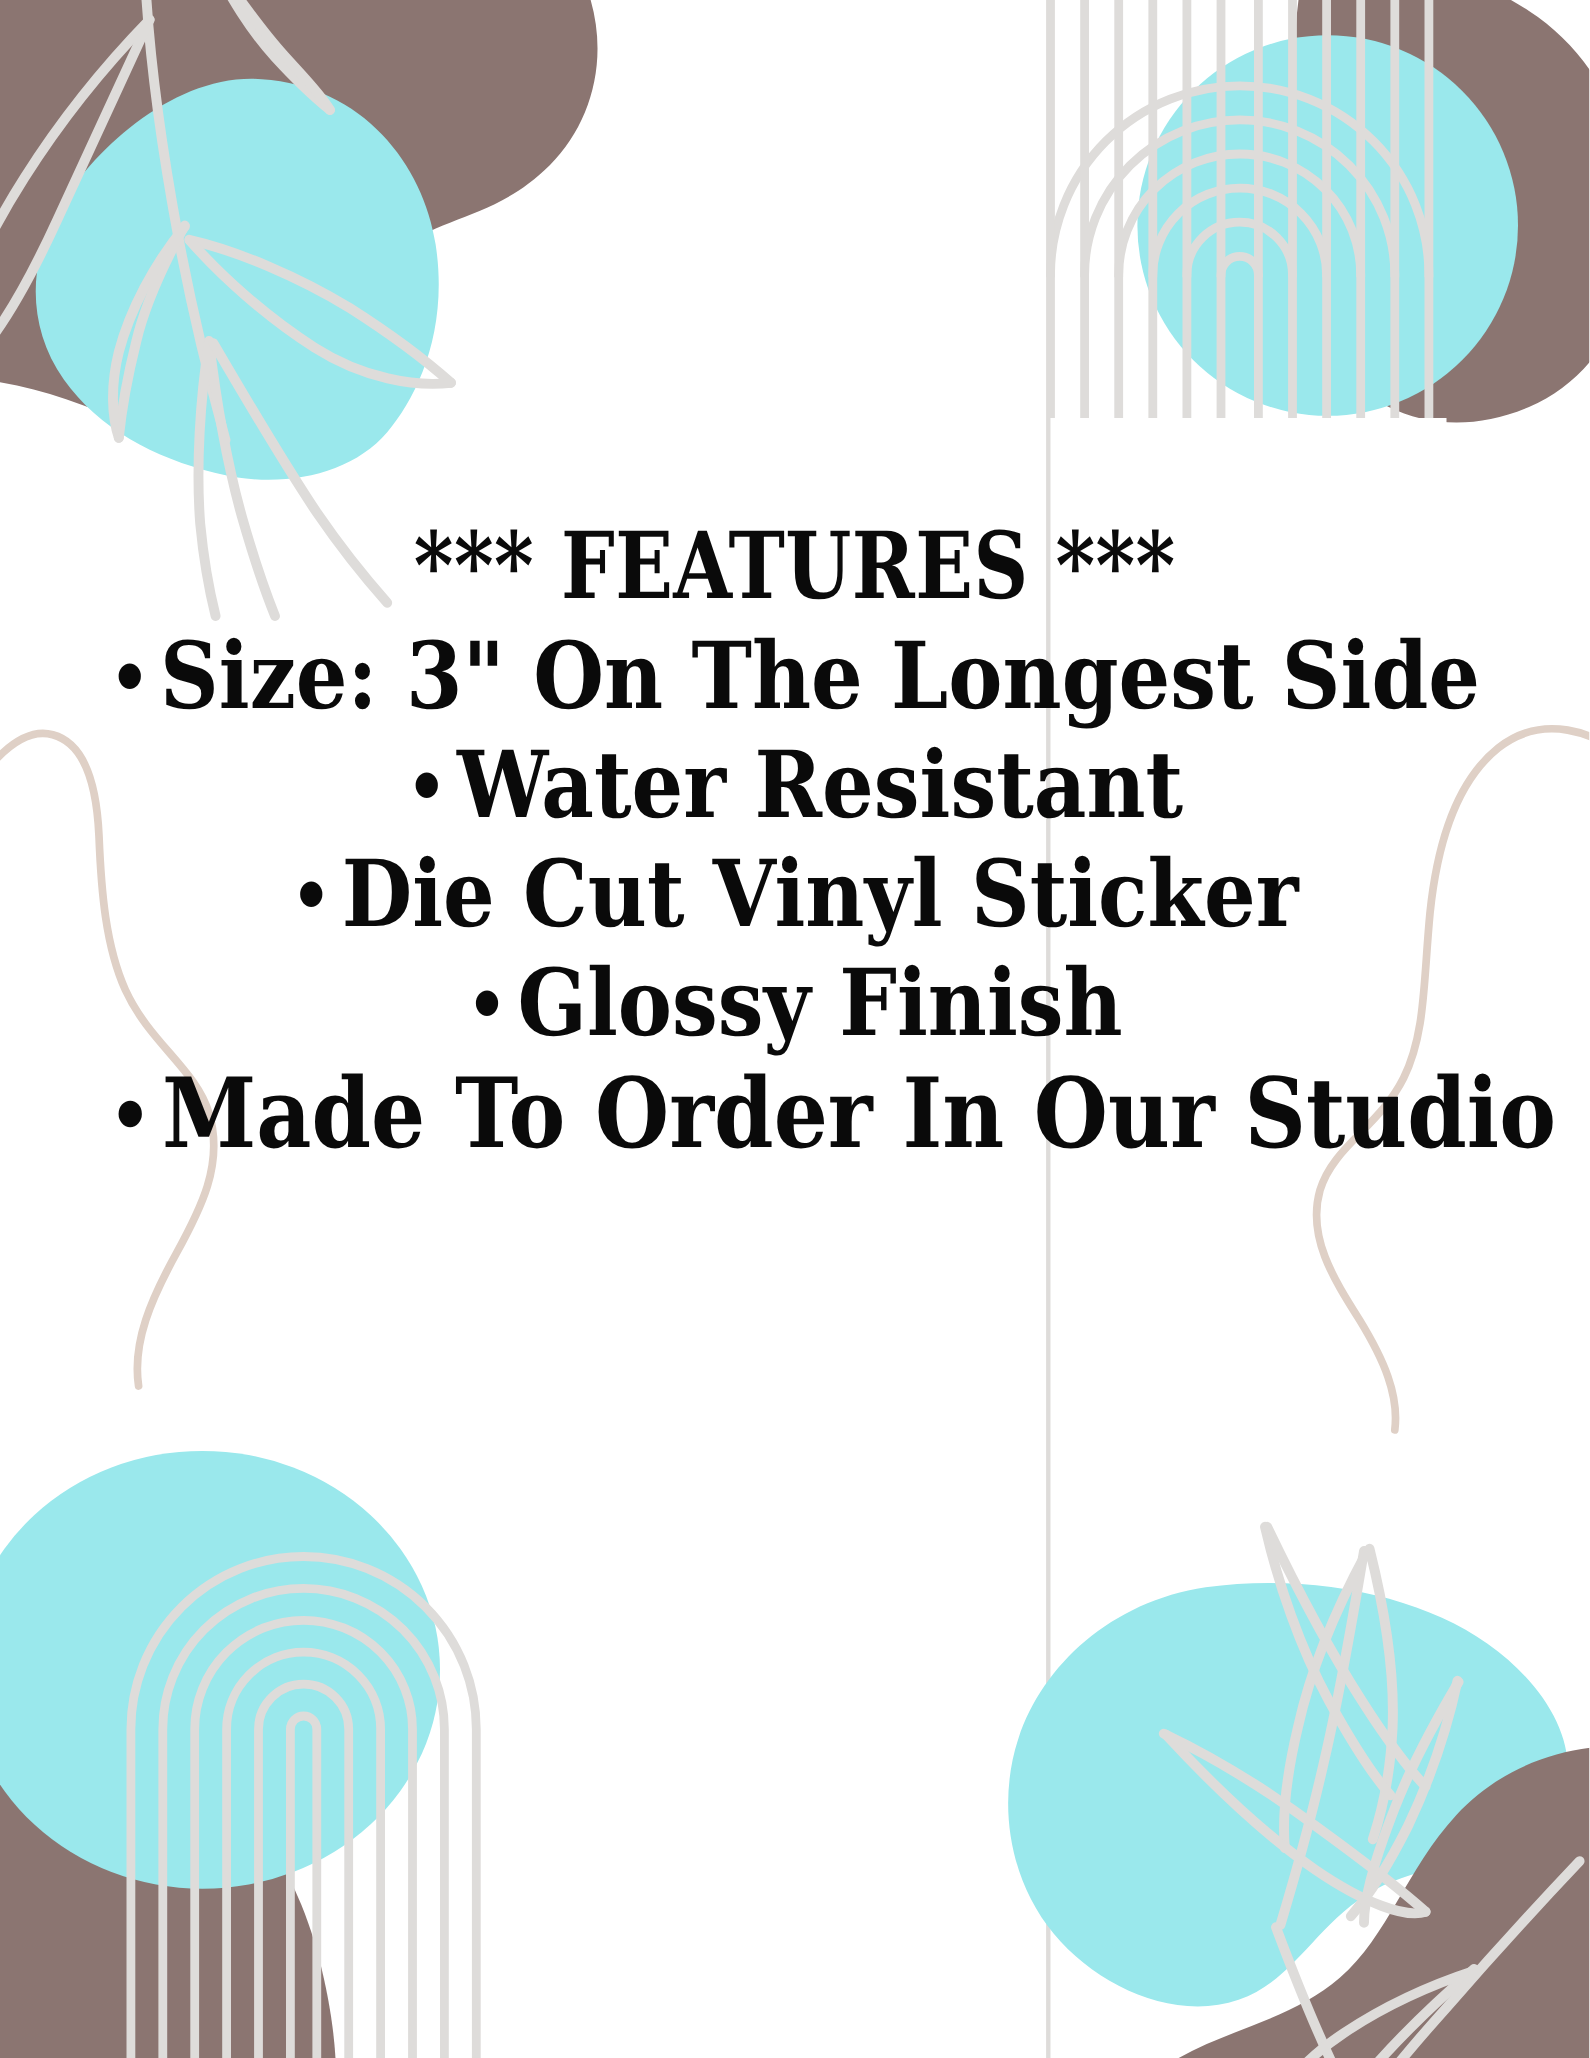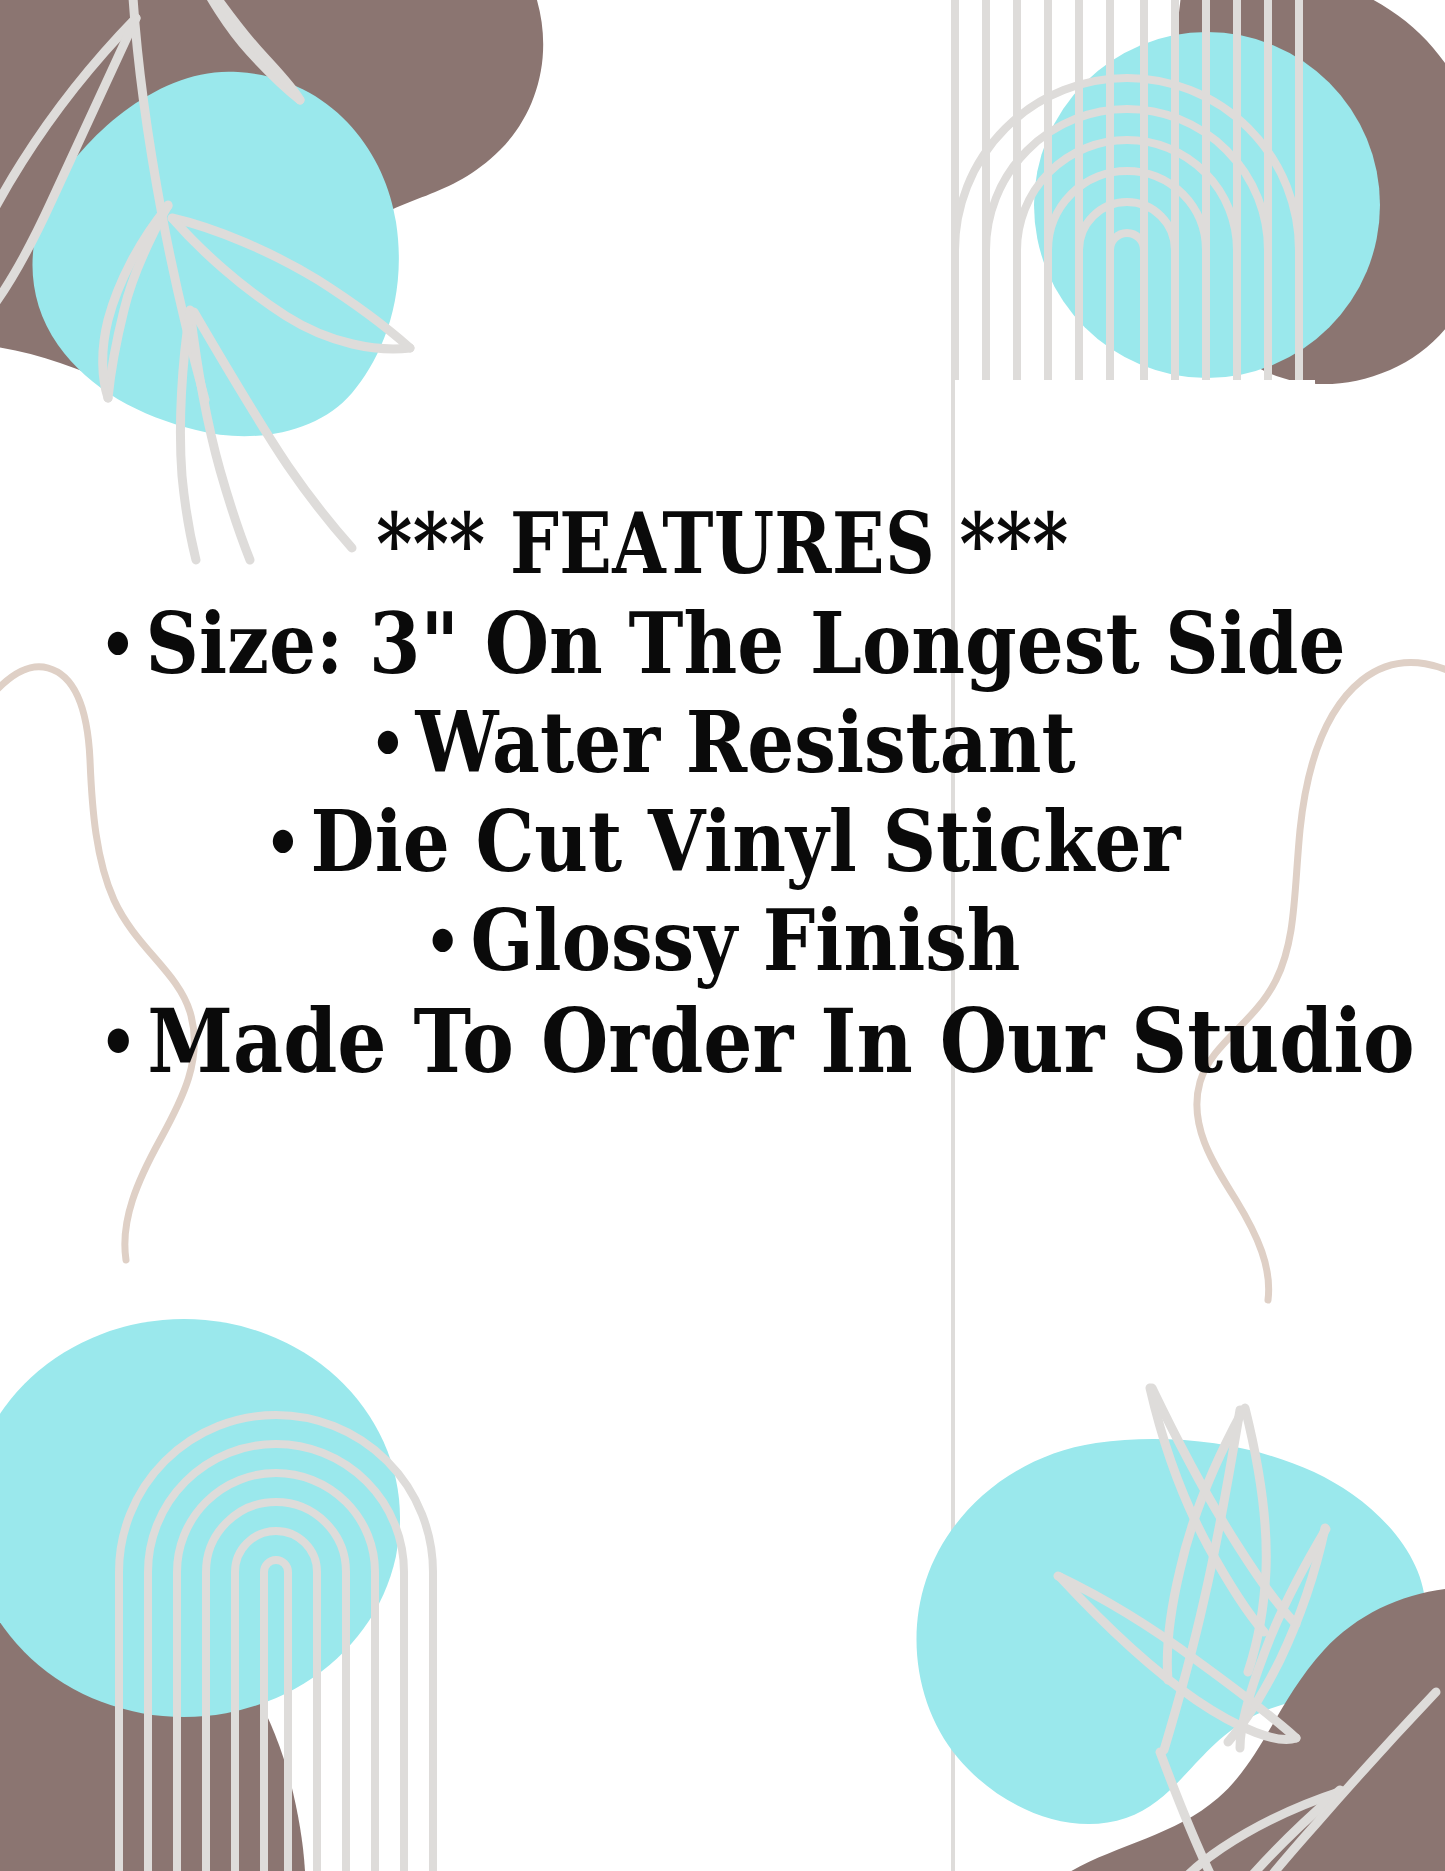--- a/index.html
+++ b/index.html
@@ -24,21 +24,20 @@
   }
   #content {
     position: absolute;
     left: 0;
     right: 0;
     top: 470px;
     z-index: 10;
     text-align: center;
     padding: 0 14px;
     box-sizing: border-box;
-    margin-top: 29px;
   }
   #features-title {
     font-family: "DejaVu Serif", "Liberation Serif", serif;
     font-weight: 700;
     font-size: 84px;
     line-height: 1.06;
     letter-spacing: 0.5px;
     color: #0a0a0a;
     margin: 0 0 6px 0;
     transform: scaleX(0.82);

